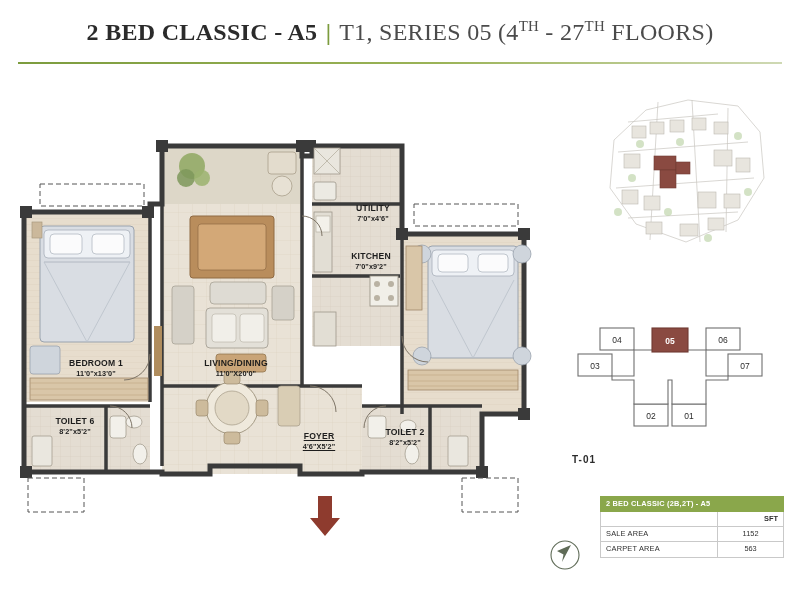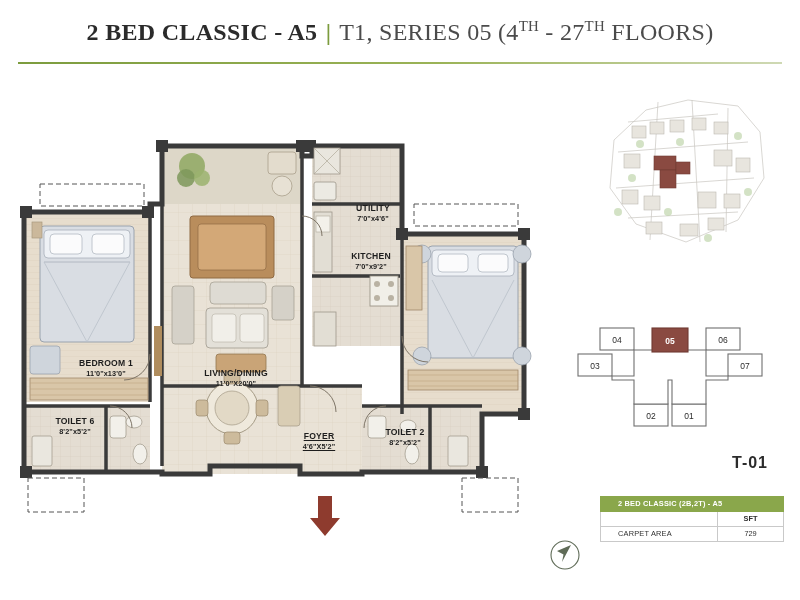--- a/index.html
+++ b/index.html
@@ -104,23 +104,23 @@
     position: absolute;
     left: 572px;
     top: 310px;
     width: 196px;
     height: 160px;
   }
   .keyplan .tcode {
     position: absolute;
     left: 0; top: 144px;
     width: 196px;
-    text-align: right;
+    text-align: left;
     font-family: "Liberation Sans", sans-serif;
-    font-size: 16px;
+    font-size: 10px;
     font-weight: bold;
     letter-spacing: 1px;
     color: #2b2b2b;
   }
   .unitnum {
     font-family: "Liberation Sans", sans-serif;
     font-size: 8.5px;
     fill: #2b2b2b;
     font-weight: normal;
   }
@@ -139,32 +139,32 @@
     width: 184px;
     border: 1px solid #b5b5b5;
     border-collapse: collapse;
     font-family: "Liberation Sans", sans-serif;
     font-size: 7.4px;
     color: #2f2f2f;
     background: #fff;
   }
   .areatable td {
     border: 1px solid #c9c9c9;
-    padding: 3px 17px;
+    padding: 3px 5px;
     line-height: 1.1;
   }
   .areatable .hdr td {
     background: #8aa74b;
     color: #ffffff;
     font-weight: bold;
     border: 1px solid #8aa74b;
     letter-spacing: 0.2px;
   }
   .areatable .sub td {
-    text-align: center;
+    text-align: right;
     font-weight: bold;
   }
   .areatable .lbl {
     width: 64%;
     text-transform: uppercase;
     letter-spacing: 0.2px;
   }
   .areatable .val {
     text-align: center;
   }
@@ -366,25 +366,25 @@
     </svg>
 
     <div class="roomlabel" style="left:318px; top:82px; width:90px;margin-top:35px;">
       <span class="nm">UTILITY</span>
       <span class="dim">7'0"x4'6"</span>
     </div>
     <div class="roomlabel" style="left:316px; top:165px; width:90px;">
       <span class="nm">KITCHEN</span>
       <span class="dim">7'0"x9'2"</span>
     </div>
-    <div class="roomlabel" style="left:41px; top:272px; width:110px;">
+    <div class="roomlabel" style="left:31px; top:272px; width:110px;">
       <span class="nm">BEDROOM 1</span>
       <span class="dim">11'0"x13'0"</span>
     </div>
-    <div class="roomlabel" style="left:166px; top:282px; width:120px;">
+    <div class="roomlabel" style="left:166px; top:272px; width:120px;">
       <span class="nm">LIVING/DINING</span>
       <span class="dim">11'0"X20'0"</span>
     </div>
     <div class="roomlabel" style="left:25px; top:330px; width:80px;">
       <span class="nm">TOILET 6</span>
       <span class="dim">8'2"x5'2"</span>
     </div>
     <div class="roomlabel" style="left:355px; top:330px; width:80px;margin-top:11px;">
       <span class="nm">TOILET 2</span>
       <span class="dim">8'2"x5'2"</span>
@@ -467,22 +467,26 @@
   <table class="areatable">
     <tbody>
       <tr class="hdr">
         <td colspan="2">2 BED CLASSIC (2B,2T) - A5</td>
       </tr>
       <tr class="sub">
         <td></td>
         <td>SFT</td>
       </tr>
       <tr>
+        <td class="lbl">SALE AREA</td>
+        <td class="val">1152</td>
+      </tr>
+      <tr>
         <td class="lbl">CARPET AREA</td>
-        <td class="val">729</td>
+        <td class="val">563</td>
       </tr>
     </tbody>
   </table>
 
   <div class="north-main">
     <svg width="34" height="34" viewBox="0 0 34 34">
       <circle cx="17" cy="17" r="14" fill="none" stroke="#5f6b57" stroke-width="1.1"></circle>
       <path d="M23 7 L14 24 L15.5 16.5 L9 13 Z" fill="#5f6b57"></path>
     </svg>
   </div>

